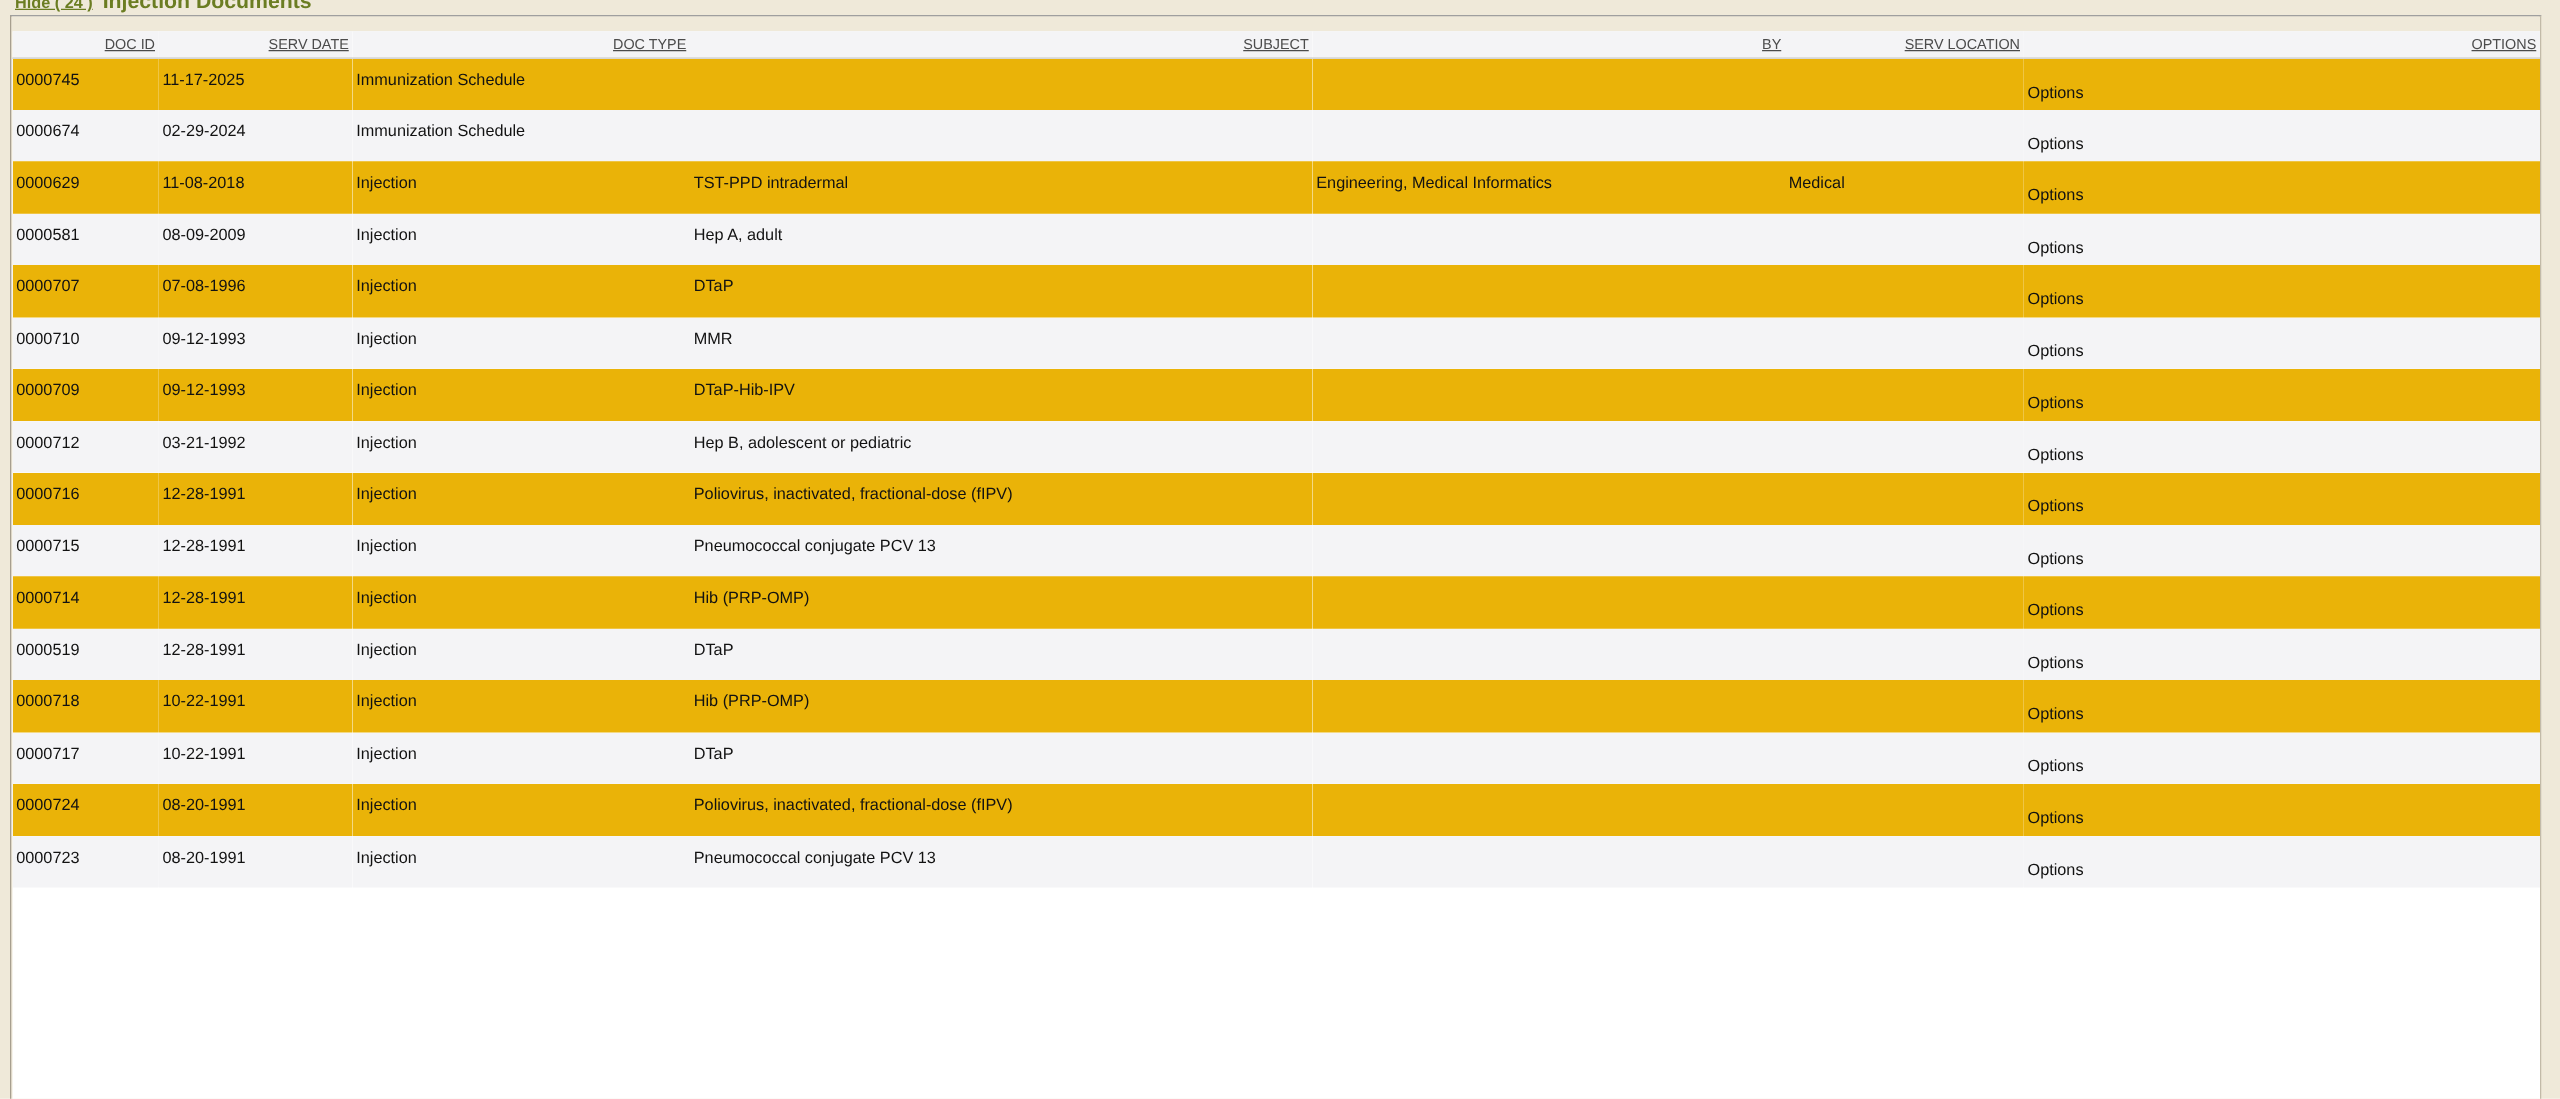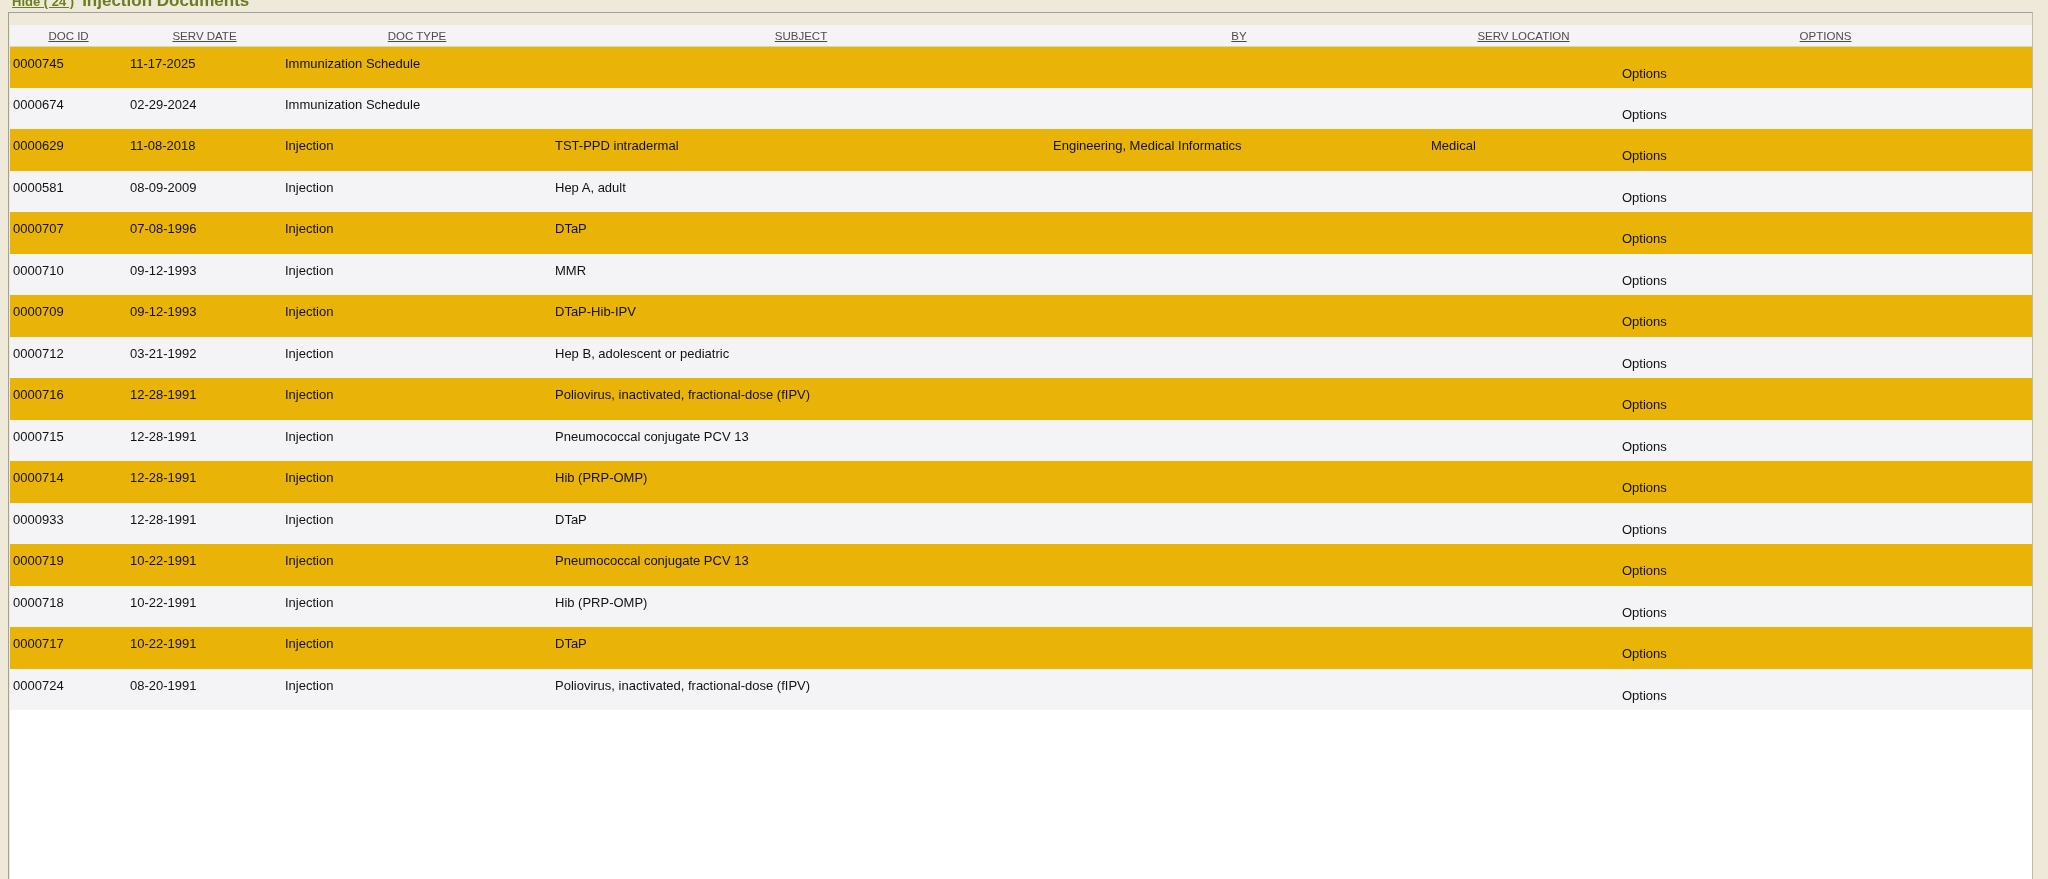--- a/index.html
+++ b/index.html
@@ -60,21 +60,21 @@
     width: 100%;
     border-collapse: collapse;
     table-layout: fixed;
   }
   table.doc-table th {
     background: #f4f4f6;
     border-bottom: 1px solid #d3d3d3;
     color: #4c4c4c;
     font-weight: normal;
     font-size: 11.5px;
-    text-align: center;
+    text-align: right;
     text-decoration: underline;
     padding: 4px 3px 3px 3px;
     height: 21px;
     box-sizing: border-box;
     cursor: pointer;
     white-space: nowrap;
     overflow: hidden;
   }
   table.doc-table td {
     font-size: 13px;
@@ -228,33 +228,24 @@
           <tr>
             <td>0000714</td>
             <td>12-28-1991</td>
             <td>Injection</td>
             <td>Hib (PRP-OMP)</td>
             <td></td>
             <td></td>
             <td class="options-cell"><span class="options-button">Options</span></td>
           </tr>
           <tr>
-            <td>0000933</td>
+            <td>0000519</td>
             <td>12-28-1991</td>
             <td>Injection</td>
             <td>DTaP</td>
-            <td></td>
-            <td></td>
-            <td class="options-cell"><span class="options-button">Options</span></td>
-          </tr>
-          <tr>
-            <td>0000719</td>
-            <td>10-22-1991</td>
-            <td>Injection</td>
-            <td>Pneumococcal conjugate PCV 13</td>
             <td></td>
             <td></td>
             <td class="options-cell"><span class="options-button">Options</span></td>
           </tr>
           <tr>
             <td>0000718</td>
             <td>10-22-1991</td>
             <td>Injection</td>
             <td>Hib (PRP-OMP)</td>
             <td></td>
@@ -268,20 +259,29 @@
             <td>DTaP</td>
             <td></td>
             <td></td>
             <td class="options-cell"><span class="options-button">Options</span></td>
           </tr>
           <tr>
             <td>0000724</td>
             <td>08-20-1991</td>
             <td>Injection</td>
             <td>Poliovirus, inactivated, fractional-dose (fIPV)</td>
+            <td></td>
+            <td></td>
+            <td class="options-cell"><span class="options-button">Options</span></td>
+          </tr>
+          <tr>
+            <td>0000723</td>
+            <td>08-20-1991</td>
+            <td>Injection</td>
+            <td>Pneumococcal conjugate PCV 13</td>
             <td></td>
             <td></td>
             <td class="options-cell"><span class="options-button">Options</span></td>
           </tr>
         </tbody>
     </table>
   </div>
 </div>
 
 </body></html>

